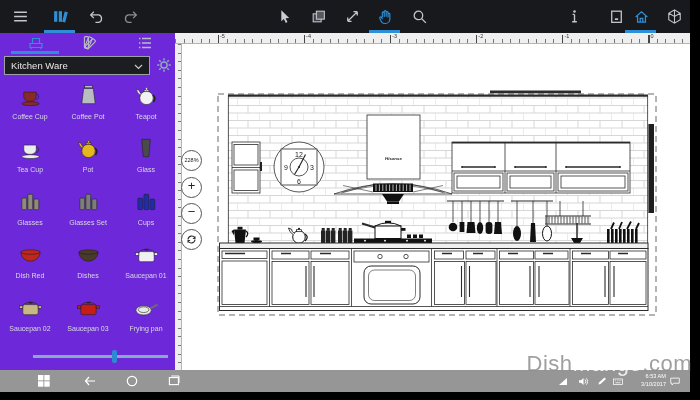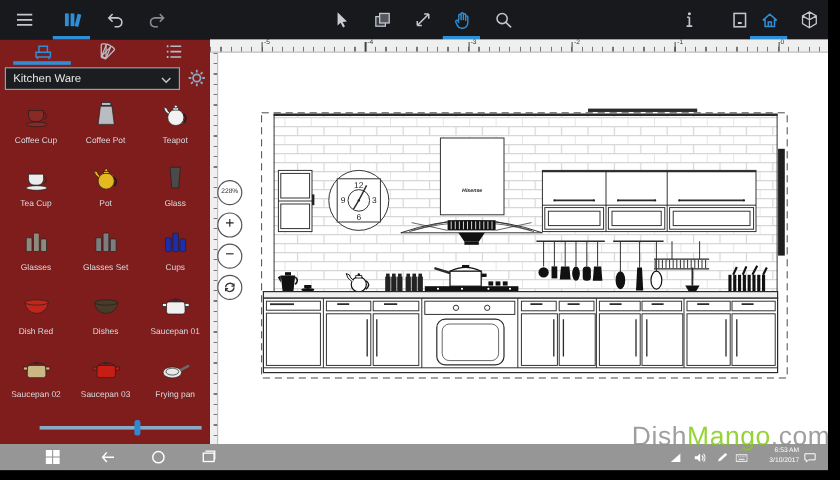--- a/index.html
+++ b/index.html
@@ -6,21 +6,21 @@
   *{box-sizing:border-box;font-family:"Liberation Sans",sans-serif;}
   .screen{position:relative;width:700px;height:400px;overflow:hidden;background:#000;}
   .abs{position:absolute;}
 
   
   .toolbar{left:0;top:0;width:700px;height:33px;background:#17191d;}
   .tbi{position:absolute;top:8px;width:17px;height:17px;cursor:pointer;}
   .tb-underline{position:absolute;top:30px;height:3px;width:31px;background:#2f8fd6;}
 
   
-  .sidebar{left:0;top:33px;width:175px;height:337px;background:#7f1d1d;}
+  .sidebar{left:0;top:33px;width:175px;height:337px;background:#6d28d9;}
   .tabstrip{position:absolute;left:0;top:0;width:175px;height:20px;}
   .tabico{position:absolute;top:1px;width:18px;height:18px;cursor:pointer;}
   .tab-underline{position:absolute;left:11px;top:18px;width:48px;height:2.5px;background:#2f8fd6;}
   .dropdown{position:absolute;left:4px;top:23px;width:146px;height:19px;background:#1b1d20;
     border:1px solid #9aa0a6;color:#e8e8e8;font-size:9.5px;line-height:17px;padding:0 6px;cursor:pointer;}
   .dd-chev{position:absolute;right:6px;top:7px;}
   .gearbtn{position:absolute;left:155px;top:23px;width:18px;height:18px;cursor:pointer;}
   .grid{position:absolute;left:0;top:47px;width:175px;height:270px;}
   .tile{position:absolute;width:58px;height:53px;text-align:center;cursor:pointer;}
   .tico{width:25px;height:24px;margin-top:3px;}
@@ -477,14 +477,14 @@
       <div>6:53 AM</div>
       <div>3/10/2017</div>
     </div>
     <svg class="tray-ico" style="left:670px" viewBox="0 0 11 9">
         <path d="M.8 .8 H10.2 V6.4 H4.2 L2.2 8.4 V6.4 H.8 Z" stroke="#fff" stroke-width=".9" fill="none"></path>
       </svg>
   </div>
 
   <div class="abs botstrip"></div>
 
-  <div class="abs watermark"><span>Dish</span><span style="color:#84cc16">Mango</span><span>.com</span></div>
+  <div class="abs watermark"><span>Dish</span><span style="color:#ffffff">Mango</span><span>.com</span></div>
 </div>
 
 </body></html>

